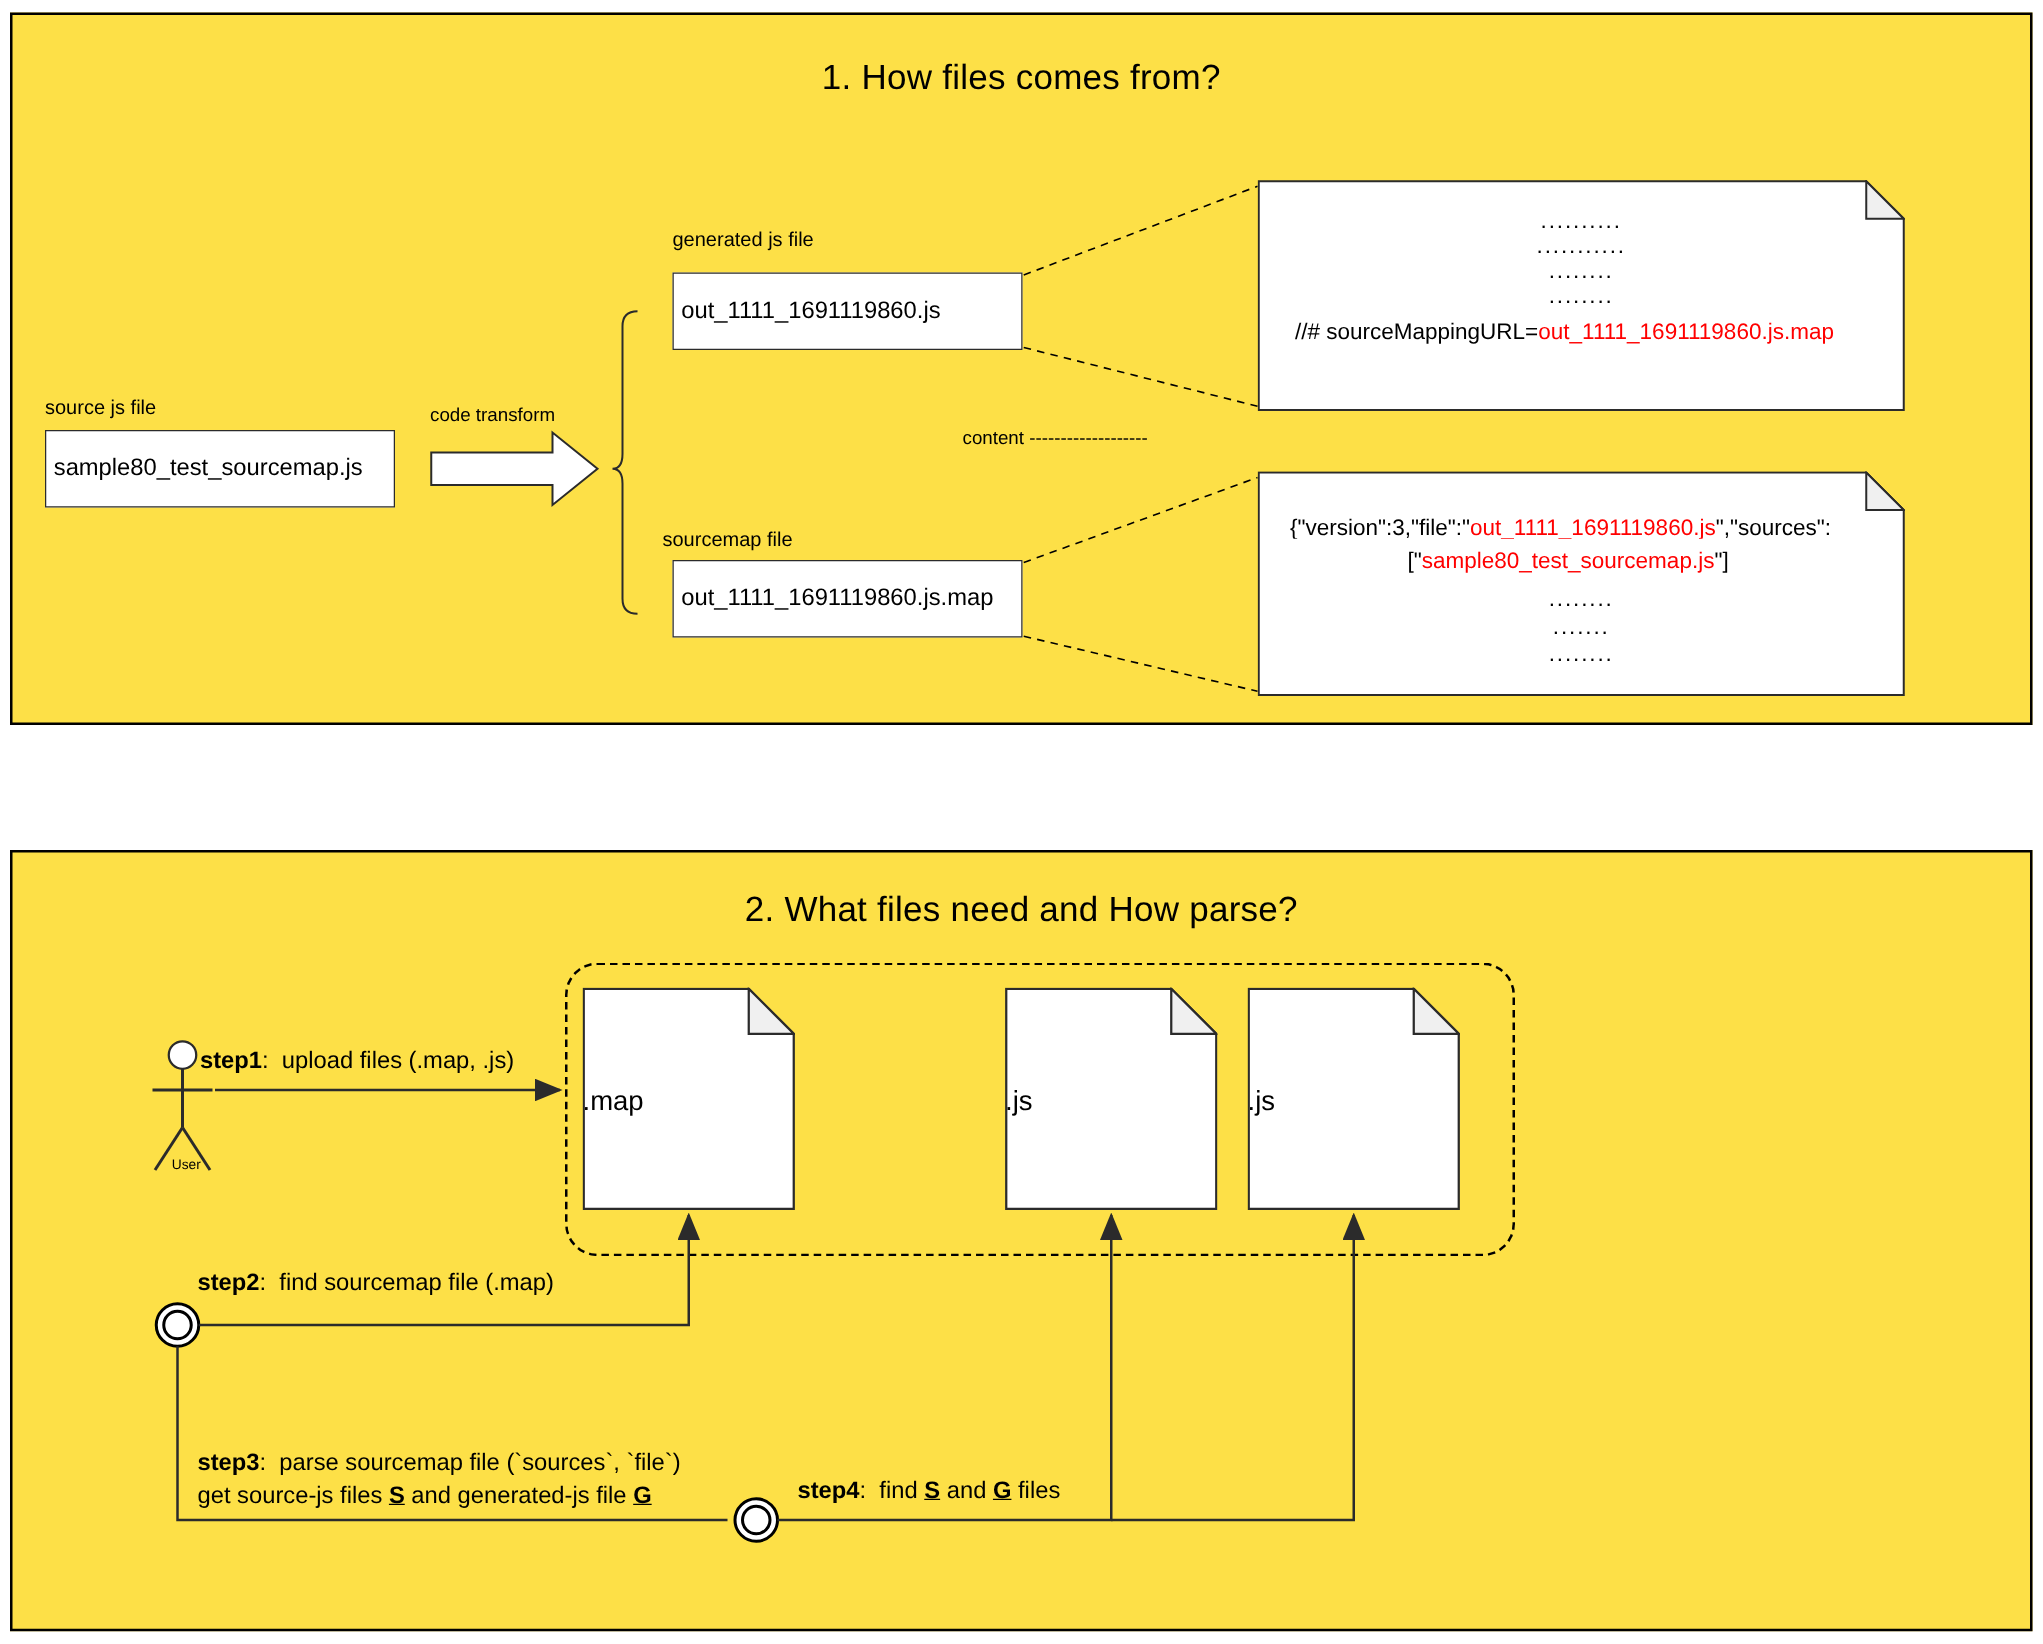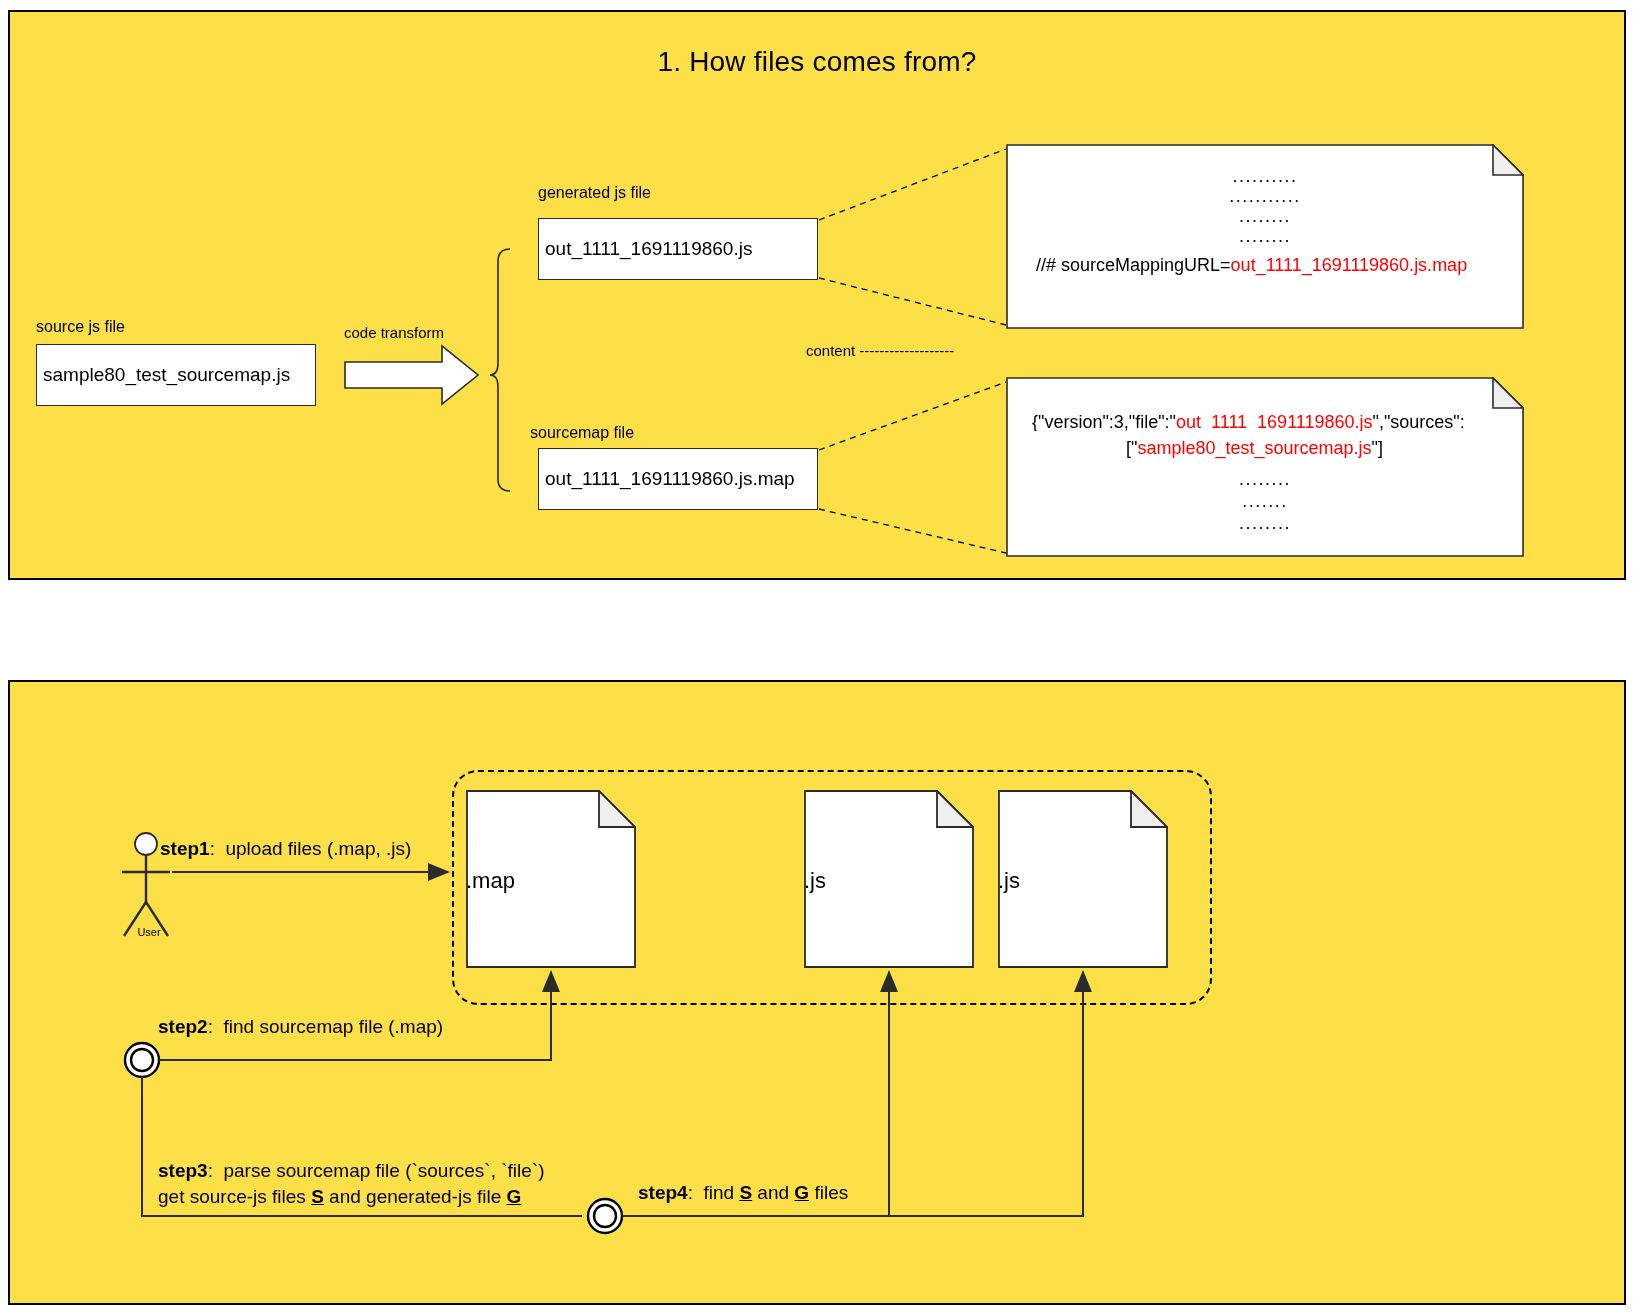--- a/index.html
+++ b/index.html
@@ -118,21 +118,21 @@
   <div class="box-caption" style="left:528px; top:172px;">generated js file</div>
   <div class="file-box" style="left:528px; top:206px; width:280px; height:62px;">
     <span>out_1111_1691119860.js</span>
   </div>
 
   <div class="box-caption" style="left:520px; top:412px;">sourcemap file</div>
   <div class="file-box" style="left:528px; top:436px; width:280px; height:62px;">
     <span>out_1111_1691119860.js.map</span>
   </div>
 
-  <div class="small-label" style="left:796px; top:330px;">content -------------------</div>
+  <div class="small-label" style="left:760px; top:330px;">content -------------------</div>
 
   <svg class="overlay" width="1614" height="566">
 
     <g>
       <path d="M 335 350 L 432 350 L 432 334 L 468 363 L 432 392 L 432 376 L 335 376 Z" fill="#ffffff" stroke="#2b2b2b" stroke-width="1.6" stroke-linejoin="miter"></path>
     </g>
 
     <g fill="none" stroke="#2b2b2b" stroke-width="1.6">
       <path d="M 500 237 Q 488 237 488 249 L 488 351 Q 488 363 480 363 Q 488 363 488 375 L 488 467 Q 488 479 500 479"></path>
     </g>
@@ -175,20 +175,21 @@
     </div>
     <div class="dots-line" style="left:0; top:92px; width:518px; text-align:center;">........</div>
     <div class="dots-line" style="left:0; top:114px; width:518px; text-align:center;">.......</div>
     <div class="dots-line" style="left:0; top:136px; width:518px; text-align:center;">........</div>
   </div>
 
 </div>
 
 <div class="panel" id="panel-2">
 
+  <div class="panel-title" id="title-2">2. What files need and How parse?</div>
 
   <div class="abs" style="left:442px; top:88px; width:760px; height:235px; border:2px dashed #000; border-radius:26px; box-sizing:border-box;"></div>
 
   <div class="doc-page" style="left:456px; top:108px;">
     <svg width="170" height="178" viewBox="0 0 170 178">
       <path d="M 1 1 L 133 1 L 169 37 L 169 177 L 1 177 Z" fill="#ffffff" stroke="#2b2b2b" stroke-width="1.8"></path>
       <path d="M 133 1 L 133 37 L 169 37 Z" fill="#f0f0f0" stroke="#2b2b2b" stroke-width="1.8"></path>
     </svg>
     <div class="file-icon-label" style="top:78px;">.map</div>
   </div>

